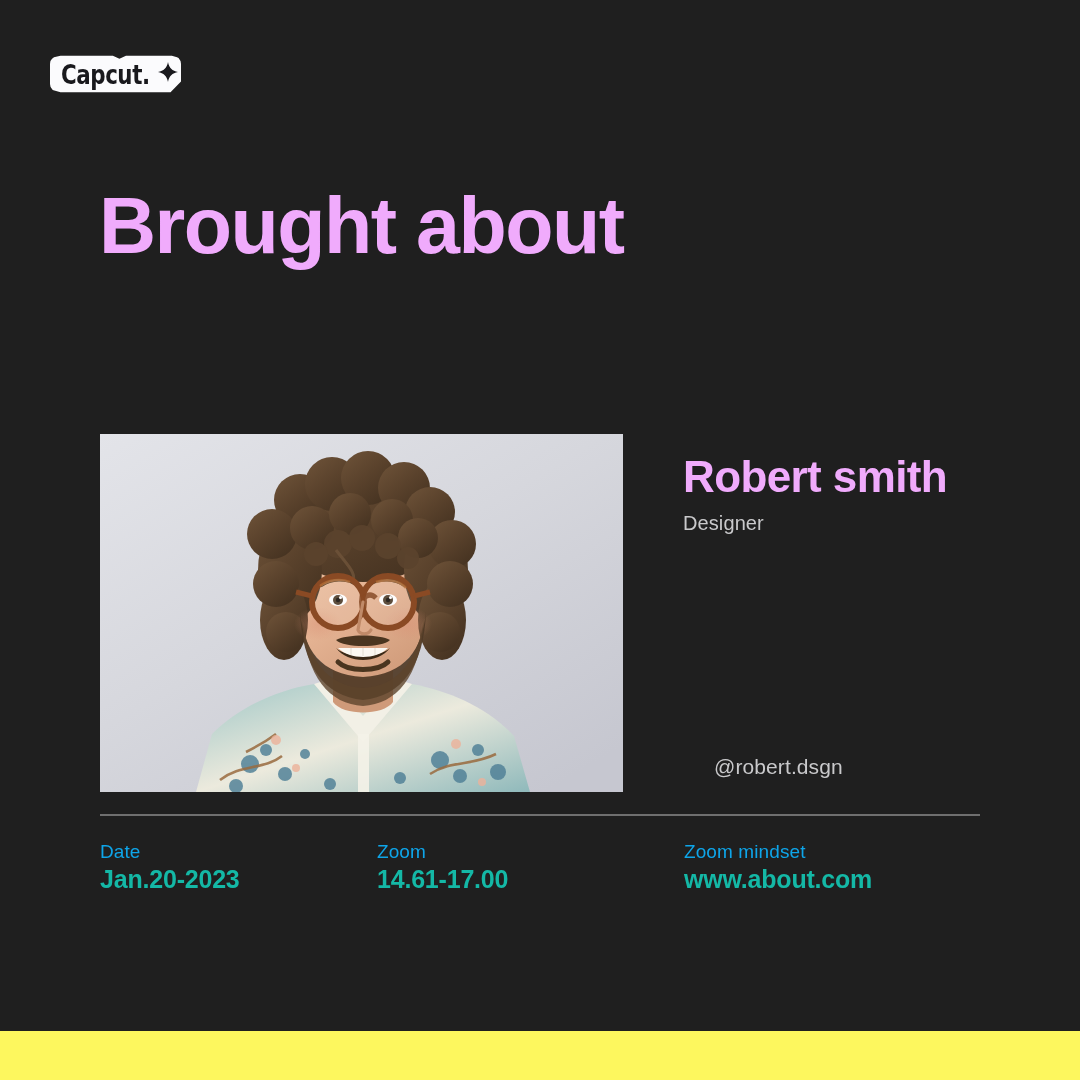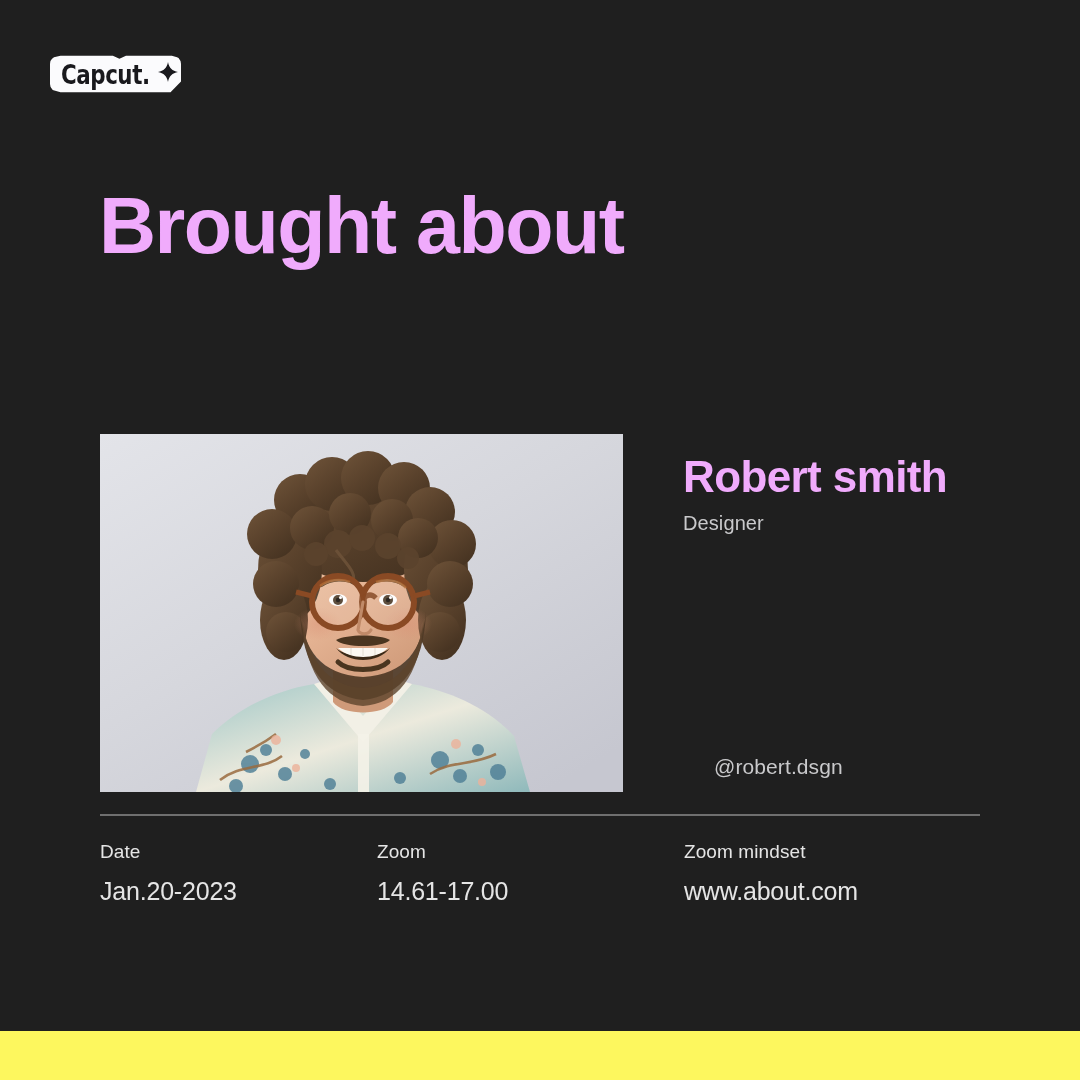--- a/index.html
+++ b/index.html
@@ -133,32 +133,31 @@
     left: 100px;
     top: 841px;
     width: 880px;
     display: flex;
   }
   .info-col { flex: 0 0 auto; }
   #info-col-0 { width: 277px; }
   #info-col-1 { width: 307px; }
   #info-col-2 { width: 296px; }
   .info-label {
-    color: #e5e5e5;
+    color: #0ea5e9;
     font-size: 19px;
     font-weight: 400;
     letter-spacing: 0.1px;
     line-height: 1.2;
   }
   .info-value {
-    color: #e5e5e5;
+    color: #14b8a6;
     font-size: 25px;
-    font-weight: 400;
+    font-weight: 700;
     letter-spacing: -0.2px;
-    margin-top: 12px;
     line-height: 1.2;
   }
 
   
   #bottom-bar {
     position: absolute;
     left: 0;
     top: 1031px;
     width: 1080px;
     height: 49px;

